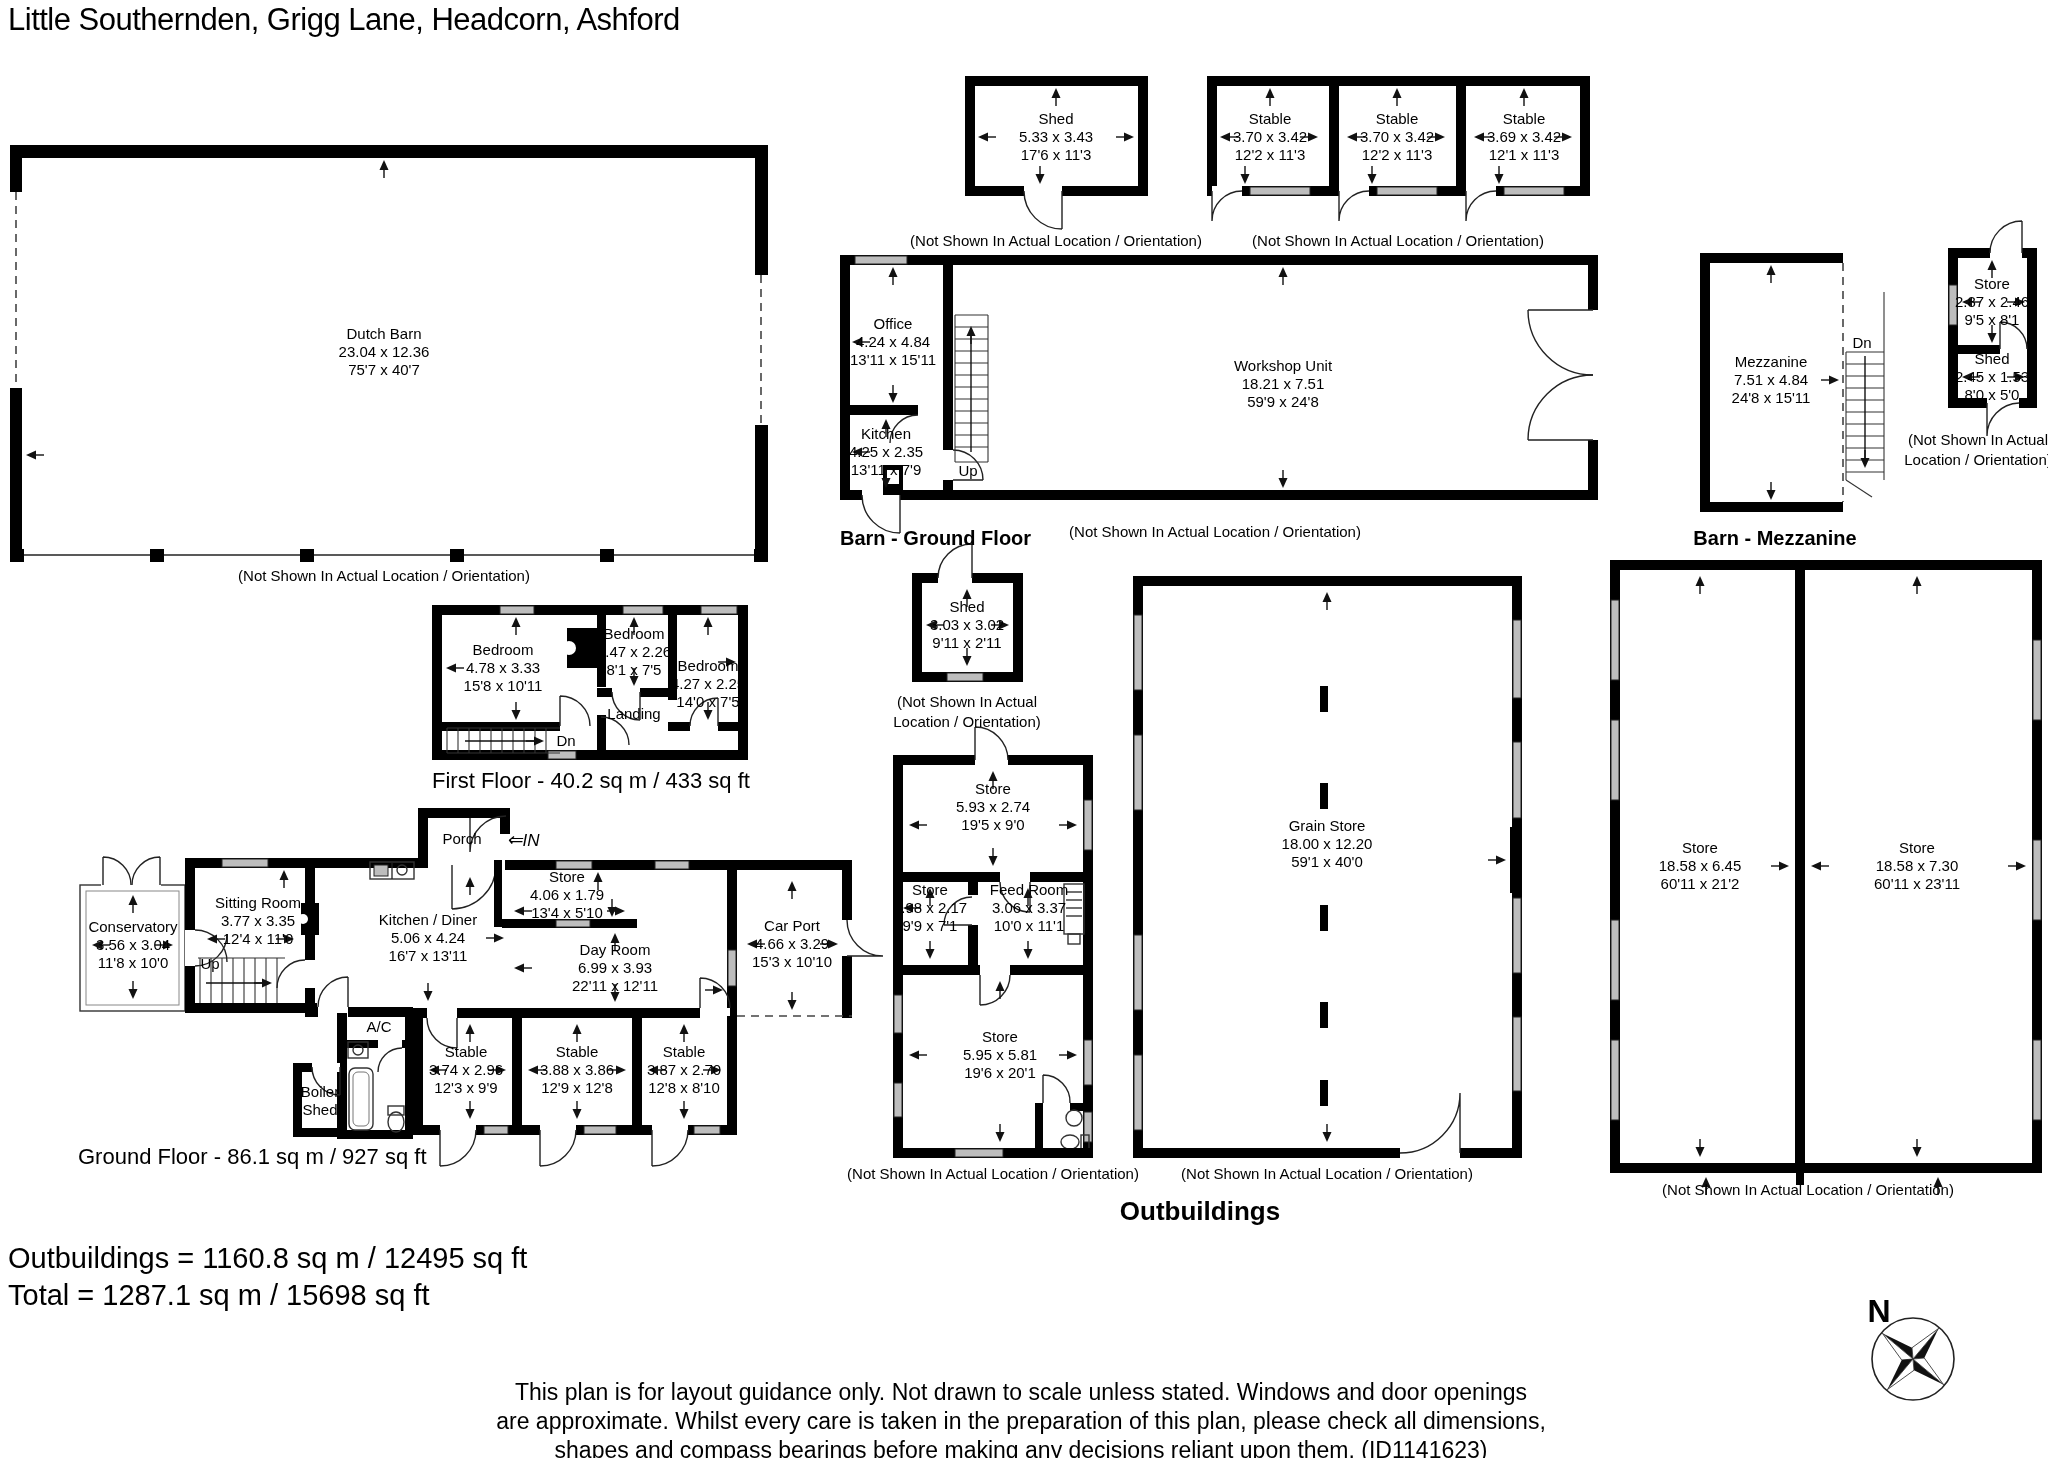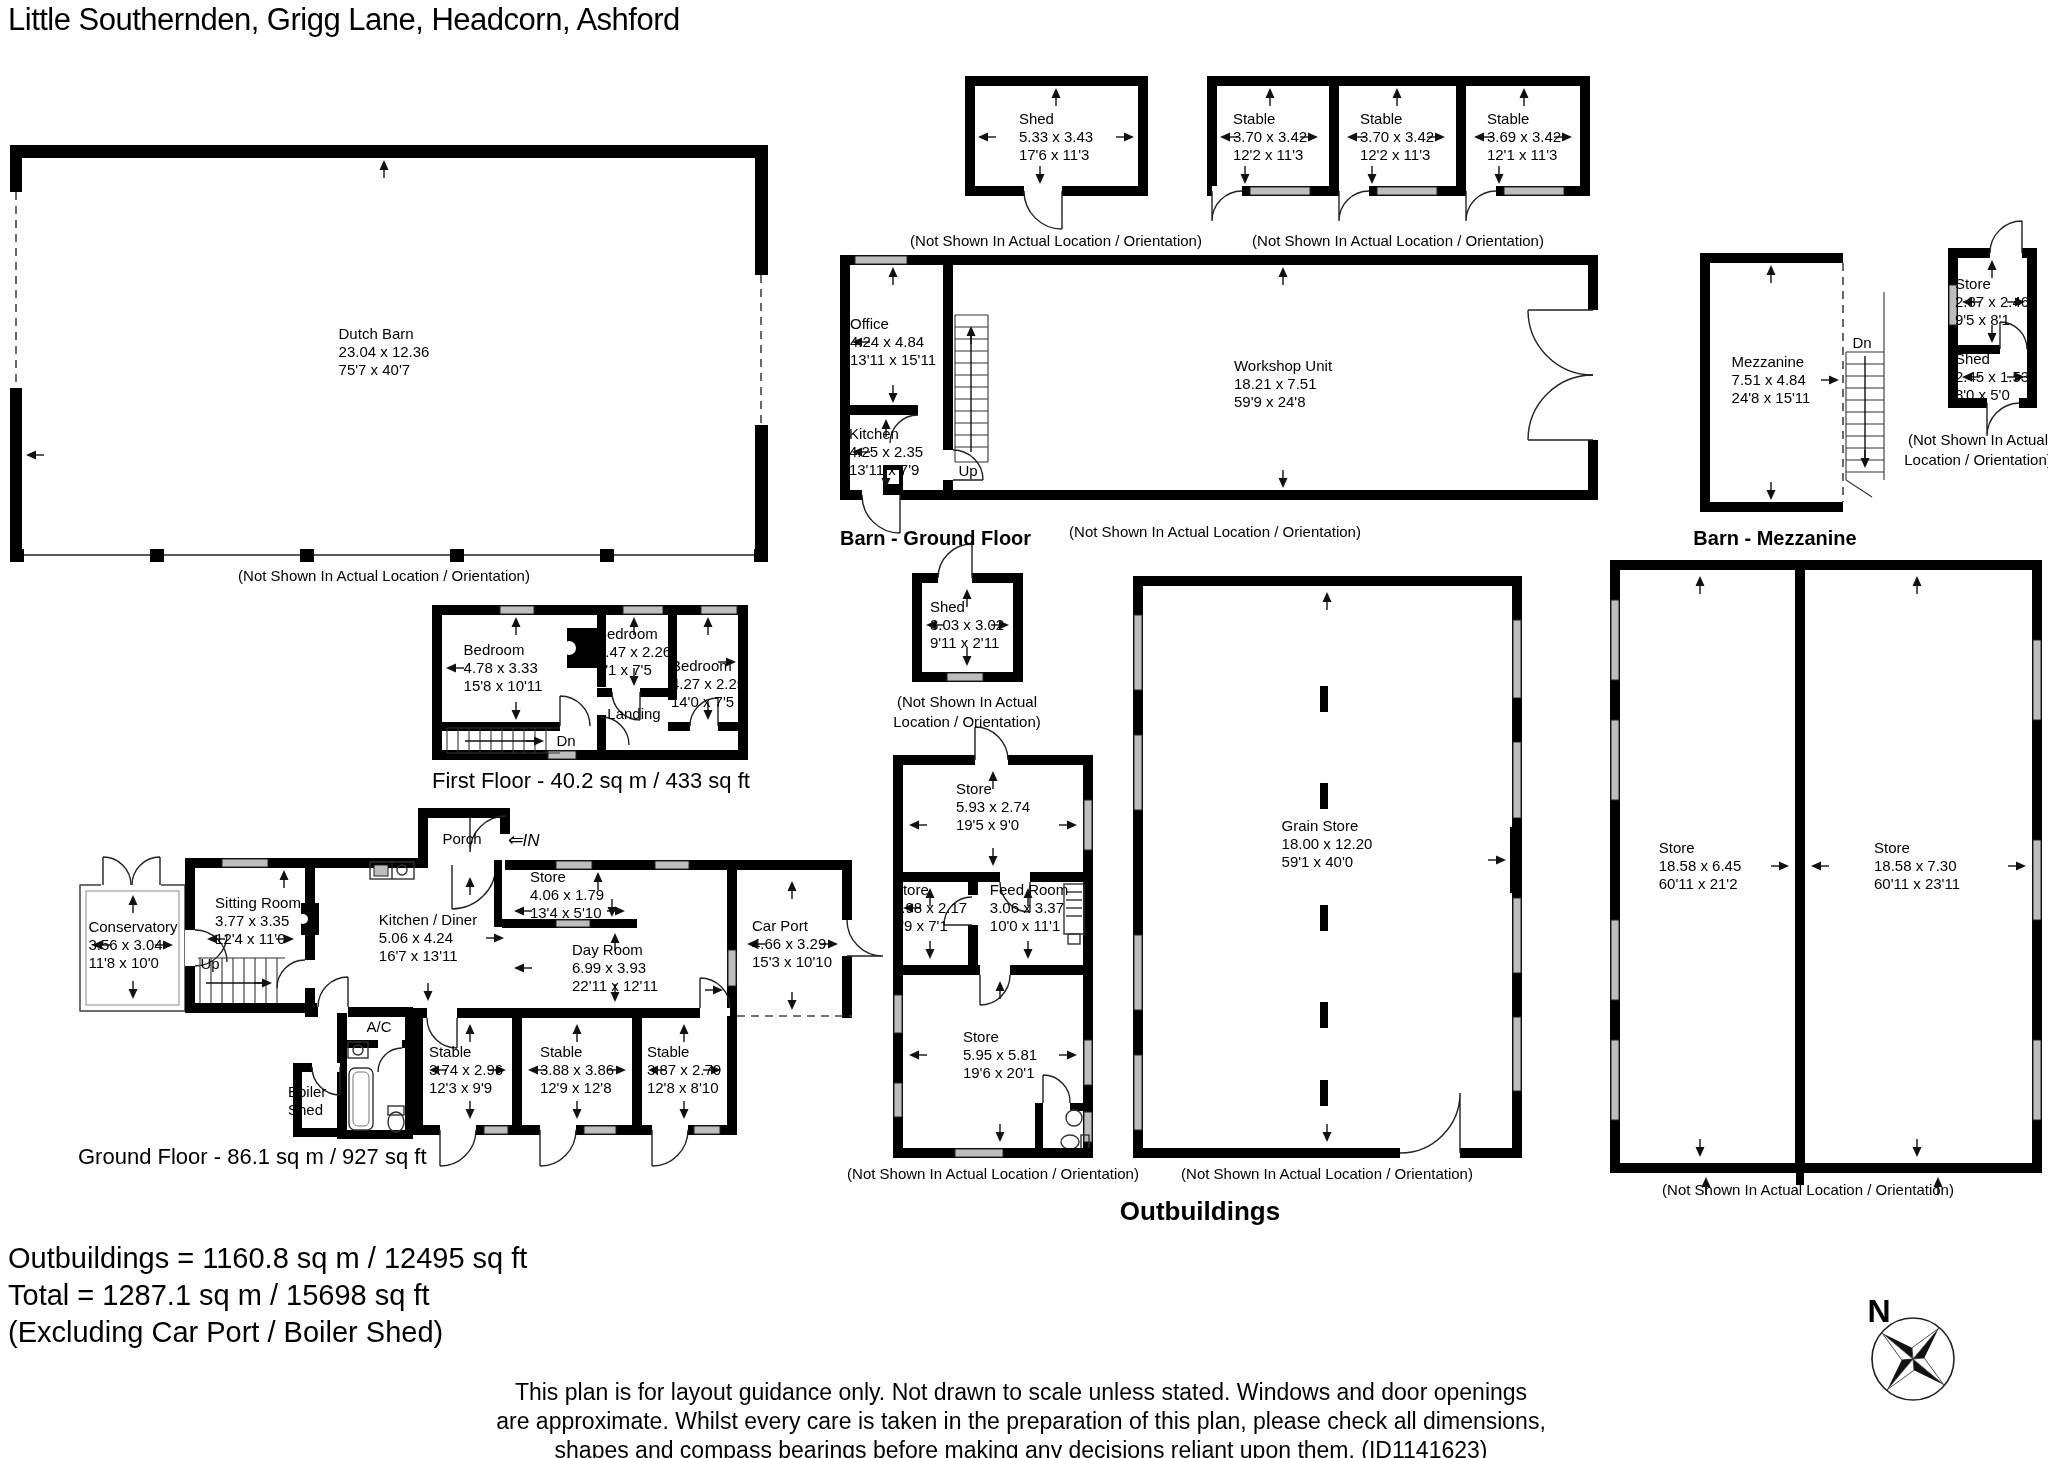--- a/index.html
+++ b/index.html
@@ -10,21 +10,21 @@
   .g{fill:#fff}
   .win{fill:#bdbdbd;stroke:#222;stroke-width:1}
   .door{fill:none;stroke:#222;stroke-width:1.4}
   .thin{fill:none;stroke:#222;stroke-width:1.3}
   .dash{stroke:#444;stroke-width:1.6;stroke-dasharray:8 6}
   .tread{stroke:#333;stroke-width:1.1}
   .fix{fill:none;stroke:#333;stroke-width:1.4}
   .arr line{stroke:#111;stroke-width:1.4}
   .arr polygon{fill:#111}
   .title{position:absolute;left:8px;top:2px;font-size:31px;font-weight:normal;letter-spacing:-0.5px;}
-  .rl{position:absolute;transform:translate(-50%,-50%);text-align:left;
+  .rl{position:absolute;transform:translate(-50%,-50%);text-align:center;
       font-size:15px;line-height:18px;white-space:nowrap;}
   .rl.wrap{white-space:normal;width:64px;}
   .note{position:absolute;transform:translateX(-50%);font-size:15px;line-height:20px;
         text-align:center;white-space:nowrap;}
   .cap{position:absolute;font-size:20px;font-weight:bold;white-space:nowrap;}
   .capc{position:absolute;transform:translateX(-50%);font-size:20px;font-weight:bold;white-space:nowrap;}
   .floorcap{position:absolute;font-size:22px;font-weight:normal;white-space:nowrap;}
   .obcap{position:absolute;transform:translateX(-50%);font-size:26px;font-weight:bold;white-space:nowrap;}
   .summary{position:absolute;left:8px;top:1240px;font-size:29px;line-height:37px;}
   .disc{position:absolute;left:1021px;top:1378px;transform:translateX(-50%);
@@ -756,21 +756,20 @@
 
 <div class="cap" style="left:840px;top:527px">Barn - Ground Floor</div>
 <div class="capc" style="left:1775px;top:527px">Barn - Mezzanine</div>
 <div class="floorcap" style="left:432px;top:768px">First Floor - 40.2 sq m / 433 sq ft</div>
 <div class="floorcap" style="left:78px;top:1144px">Ground Floor - 86.1 sq m / 927 sq ft</div>
 <div class="obcap" style="left:1200px;top:1196px">Outbuildings</div>
 
 <div class="summary">
   <div>Outbuildings = 1160.8 sq m / 12495 sq ft</div>
   <div>Total = 1287.1 sq m / 15698 sq ft</div>
-  <div>(Excluding Car Port / Boiler Shed)</div>
 </div>
 
 <div class="disc">
   <div>This plan is for layout guidance only. Not drawn to scale unless stated. Windows and door openings</div>
   <div>are approximate. Whilst every care is taken in the preparation of this plan, please check all dimensions,</div>
   <div>shapes and compass bearings before making any decisions reliant upon them. (ID1141623)</div>
 </div>
 
 <div class="north-n" style="left:1879px;top:1311px">N</div>
 

